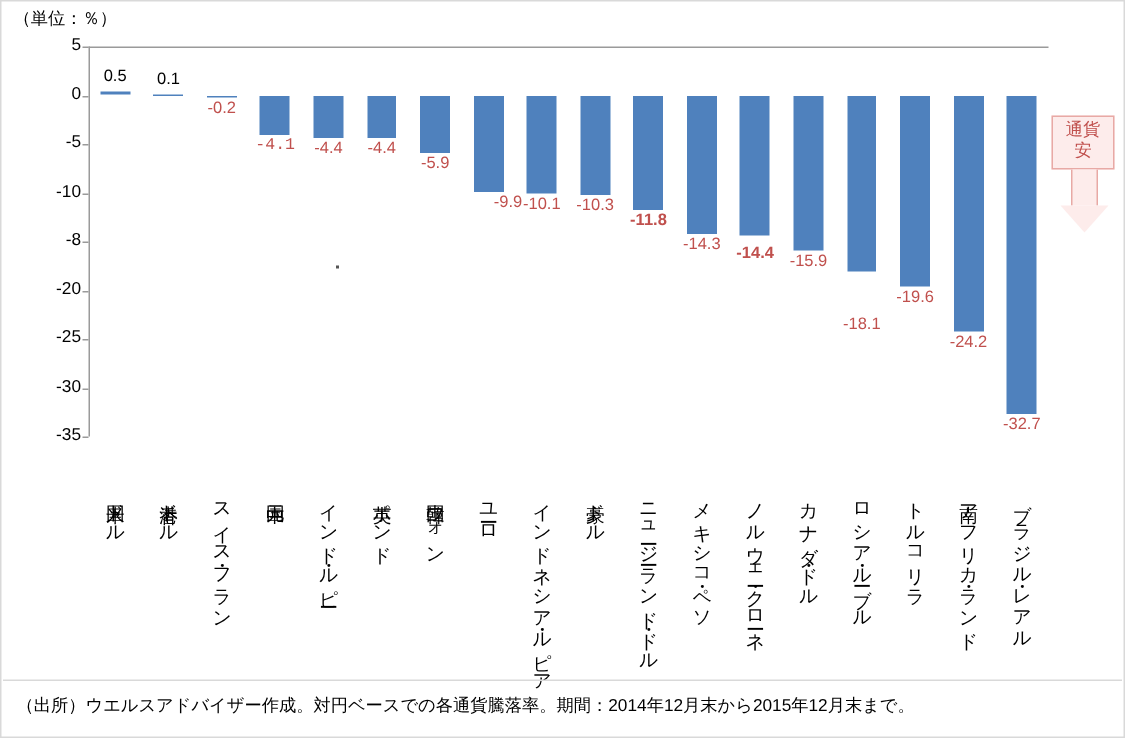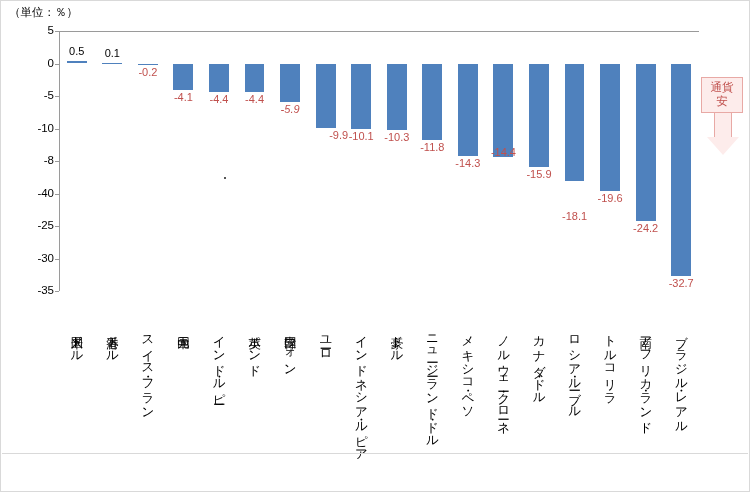--- a/index.html
+++ b/index.html
@@ -192,21 +192,21 @@
         <div class="ytick-label" style="top: 0px;">5</div>
         <div class="ytick-mark" style="top: 0px;"></div>
         <div class="ytick-label" style="top: 32.5px;">0</div>
         <div class="ytick-mark" style="top: 32.5px;"></div>
         <div class="ytick-label" style="top: 65px;">-5</div>
         <div class="ytick-mark" style="top: 65px;"></div>
         <div class="ytick-label" style="top: 97.5px;">-10</div>
         <div class="ytick-mark" style="top: 97.5px;"></div>
         <div class="ytick-label" style="top: 130px;">-8</div>
         <div class="ytick-mark" style="top: 130px;"></div>
-        <div class="ytick-label" style="top: 162.5px;">-40</div>
+        <div class="ytick-label" style="top: 162.5px;">-20</div>
         <div class="ytick-mark" style="top: 162.5px;"></div>
         <div class="ytick-label" style="top: 195px; text-align: center;">-25</div>
         <div class="ytick-mark" style="top: 195px;"></div>
         <div class="ytick-label" style="top: 227.5px;">-30</div>
         <div class="ytick-mark" style="top: 227.5px;"></div>
         <div class="ytick-label" style="top: 260px;">-35</div>
         <div class="ytick-mark" style="top: 260px;"></div>
       </div>
     <div id="bars">
         <div class="bar-slot" style="left: 0px; width: 35.5556px;">
@@ -214,59 +214,59 @@
           <div class="bar-value" style="top: 14.9px;">0.5</div>
         </div>
         <div class="bar-slot" style="left: 35.5556px; width: 35.5556px;">
           <div class="bar" title="香港ドル 0.1" style="background: rgb(79, 129, 189); top: 31.85px; height: 1px;"></div>
           <div class="bar-value" style="top: 16.85px;">0.1</div>
         </div>
         <div class="bar-slot" style="left: 71.1111px; width: 35.5556px;">
           <div class="bar" title="スイス・フラン -0.2" style="background: rgb(79, 129, 189); top: 32.5px; height: 1.3px;"></div>
           <div class="bar-value neg" style="top: 35.8px;">-0.2</div>
         </div>
-        <div class="bar-slot" style="left: 106.667px; width: 35.5556px;">
+        <div class="bar-slot" style="left: 106.667px; width: 35.5556px; font-family: Liberation Mono, monospace;">
           <div class="bar" title="中国元 -4.1" style="background: rgb(79, 129, 189); top: 32.5px; height: 26.65px;"></div>
           <div class="bar-value neg" style="top: 61.15px;">-4.1</div>
         </div>
         <div class="bar-slot" style="left: 142.222px; width: 35.5556px;">
           <div class="bar" title="インド・ルピー -4.4" style="background: rgb(79, 129, 189); top: 32.5px; height: 28.6px;"></div>
           <div class="bar-value neg" style="top: 63.1px;">-4.4</div>
         </div>
         <div class="bar-slot" style="left: 177.778px; width: 35.5556px;">
           <div class="bar" title="英ポンド -4.4" style="background: rgb(79, 129, 189); top: 32.5px; height: 28.6px;"></div>
           <div class="bar-value neg" style="top: 63.1px;">-4.4</div>
         </div>
         <div class="bar-slot" style="left: 213.333px; width: 35.5556px;">
           <div class="bar" title="韓国ウォン -5.9" style="background: rgb(79, 129, 189); top: 32.5px; height: 38.35px;"></div>
-          <div class="bar-value neg" style="top: 72.85px; font-style: italic;">-5.9</div>
+          <div class="bar-value neg" style="top: 72.85px;">-5.9</div>
         </div>
         <div class="bar-slot" style="left: 248.889px; width: 35.5556px;">
           <div class="bar" title="ユーロ -9.9" style="background: rgb(79, 129, 189); top: 32.5px; height: 64.35px;"></div>
           <div class="bar-value neg" style="top: 98.85px; margin-left: 13px;">-9.9</div>
         </div>
         <div class="bar-slot" style="left: 284.444px; width: 35.5556px;">
           <div class="bar" title="インドネシア・ルピア -10.1" style="background: rgb(79, 129, 189); top: 32.5px; height: 65.65px;"></div>
           <div class="bar-value neg" style="top: 100.15px;">-10.1</div>
         </div>
         <div class="bar-slot" style="left: 320px; width: 35.5556px;">
           <div class="bar" title="豪ドル -10.3" style="background: rgb(79, 129, 189); top: 32.5px; height: 66.95px;"></div>
           <div class="bar-value neg" style="top: 101.45px;">-10.3</div>
         </div>
-        <div class="bar-slot" style="left: 355.556px; width: 35.5556px;">
+        <div class="bar-slot" style="left: 355.556px; width: 35.5556px; font-weight: bold;">
           <div class="bar" title="ニュージーランド・ドル -11.8" style="background: rgb(79, 129, 189); top: 32.5px; height: 76.7px;"></div>
           <div class="bar-value neg" style="top: 111.2px;">-11.8</div>
         </div>
         <div class="bar-slot" style="left: 391.111px; width: 35.5556px;">
           <div class="bar" title="メキシコ・ペソ -14.3" style="background: rgb(79, 129, 189); top: 32.5px; height: 92.95px;"></div>
           <div class="bar-value neg" style="top: 127.45px;">-14.3</div>
         </div>
         <div class="bar-slot" style="left: 426.667px; width: 35.5556px;">
           <div class="bar" title="ノルウェー・クローネ -14.4" style="background: rgb(79, 129, 189); top: 32.5px; height: 93.6px;"></div>
-          <div class="bar-value neg" style="top: 116px;">-14.4</div>
+          <div class="bar-value neg" style="top: 133px; font-weight: bold;">-14.4</div>
         </div>
         <div class="bar-slot" style="left: 462.222px; width: 35.5556px;">
           <div class="bar" title="カナダ・ドル -15.9" style="background: rgb(79, 129, 189); top: 32.5px; height: 103.35px;"></div>
           <div class="bar-value neg" style="top: 137.85px;">-15.9</div>
         </div>
         <div class="bar-slot" style="left: 497.778px; width: 35.5556px;">
           <div class="bar" title="ロシア・ルーブル -18.1" style="background: rgb(79, 129, 189); top: 32.5px; height: 117.65px;"></div>
           <div class="bar-value neg" style="top: 152.15px; margin-top: 28px;">-18.1</div>
         </div>
         <div class="bar-slot" style="left: 533.333px; width: 35.5556px;">
@@ -308,13 +308,14 @@
   <div id="annotation">
     <div class="anno-box">
       <div>通貨</div>
       <div>安</div>
     </div>
     <div class="arrow-shaft"></div>
     <div class="arrow-head"></div>
   </div>
 
   <div id="footnote-divider"></div>
+  <div id="footnote">（出所）ウエルスアドバイザー作成。対円ベースでの各通貨騰落率。期間：2014年12月末から2015年12月末まで。</div>
 </div>
 
 </body></html>

